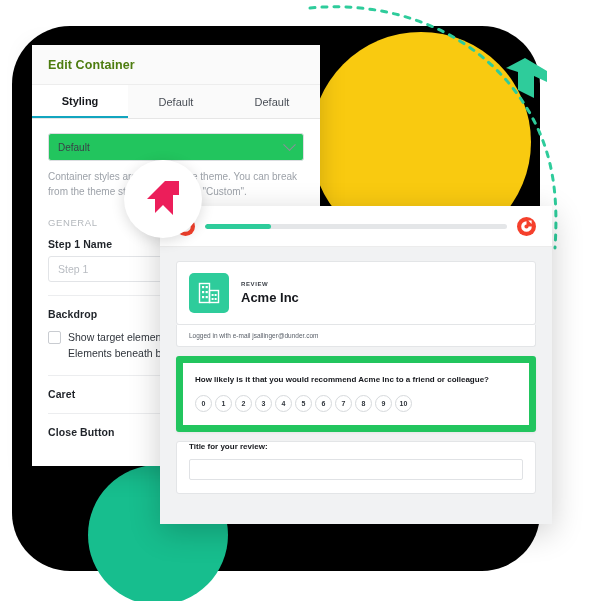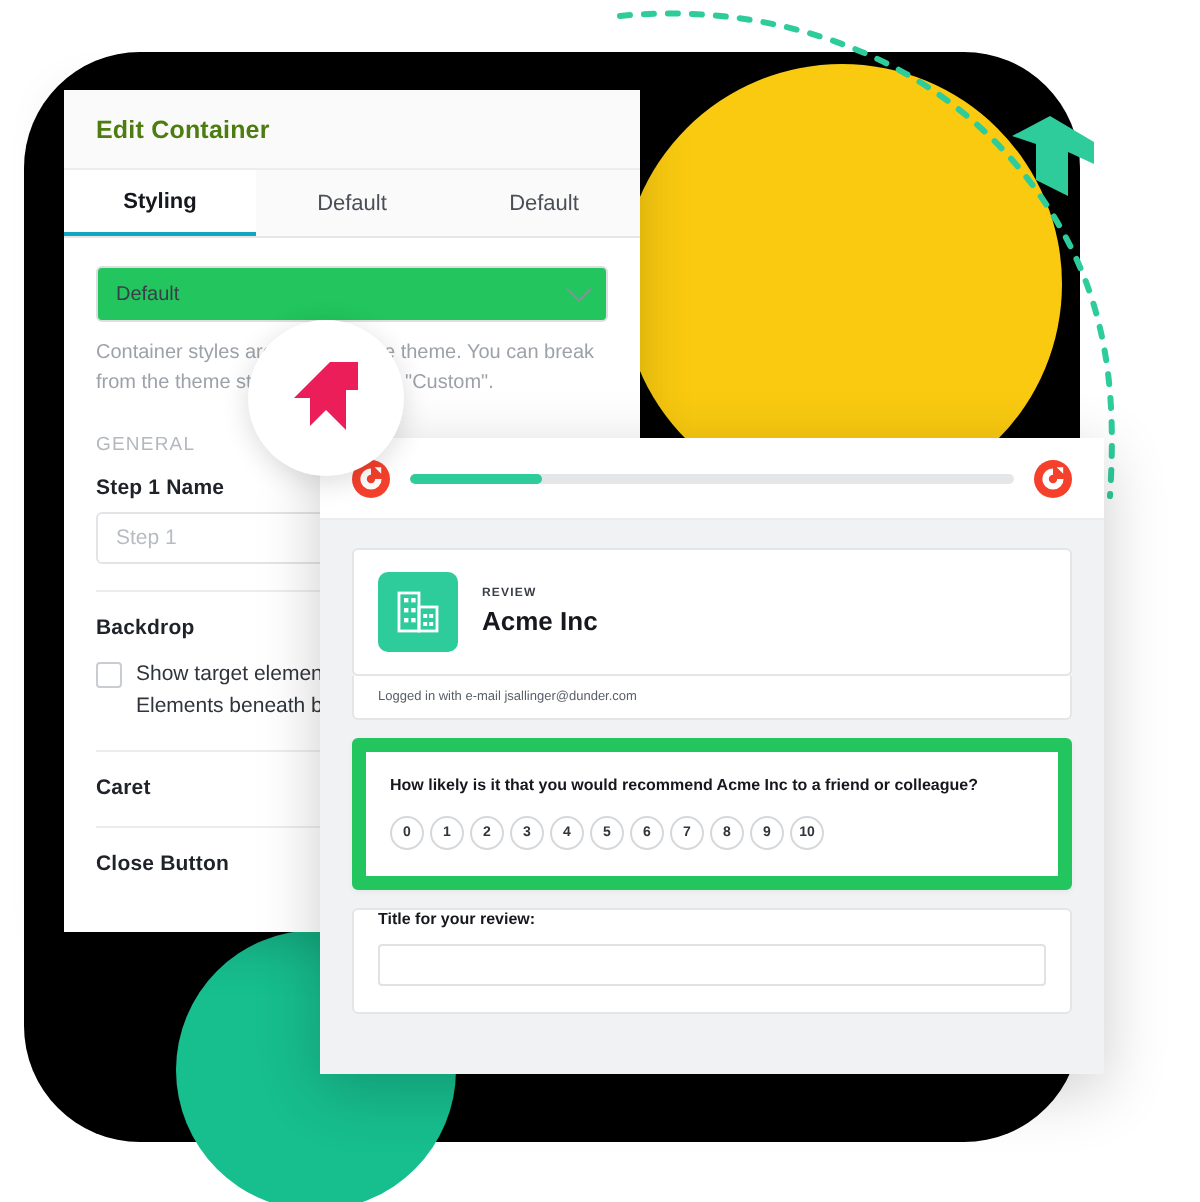--- a/index.html
+++ b/index.html
@@ -194,21 +194,21 @@
     font-size: 10.5px;
     color: #30353C;
     line-height: 1.5;
     white-space: nowrap;
   }
 
   
   .preview {
     position: absolute;
     left: 160px;
-    top: 219px;
+    top: 206px;
     width: 392px;
     height: 318px;
     background: #a3a3a3;
     box-shadow: 0 8px 30px rgba(0,0,0,0.20);
     overflow: hidden;
   }
   .preview-topbar {
     height: 41px;
     background: #ffffff;
     border-bottom: 1px solid #ECECEC;

